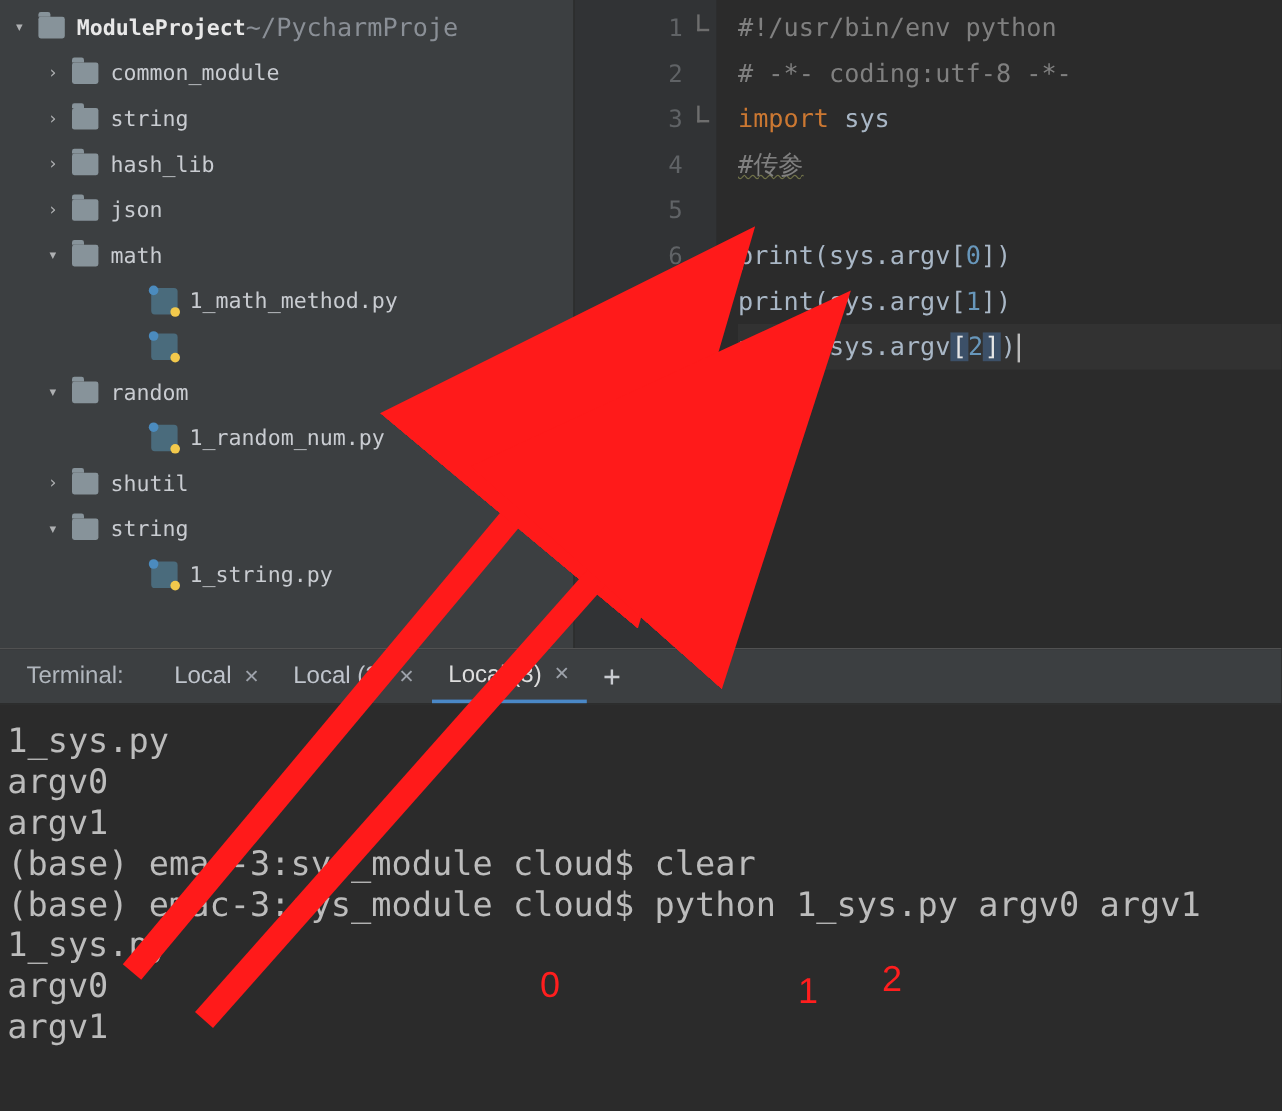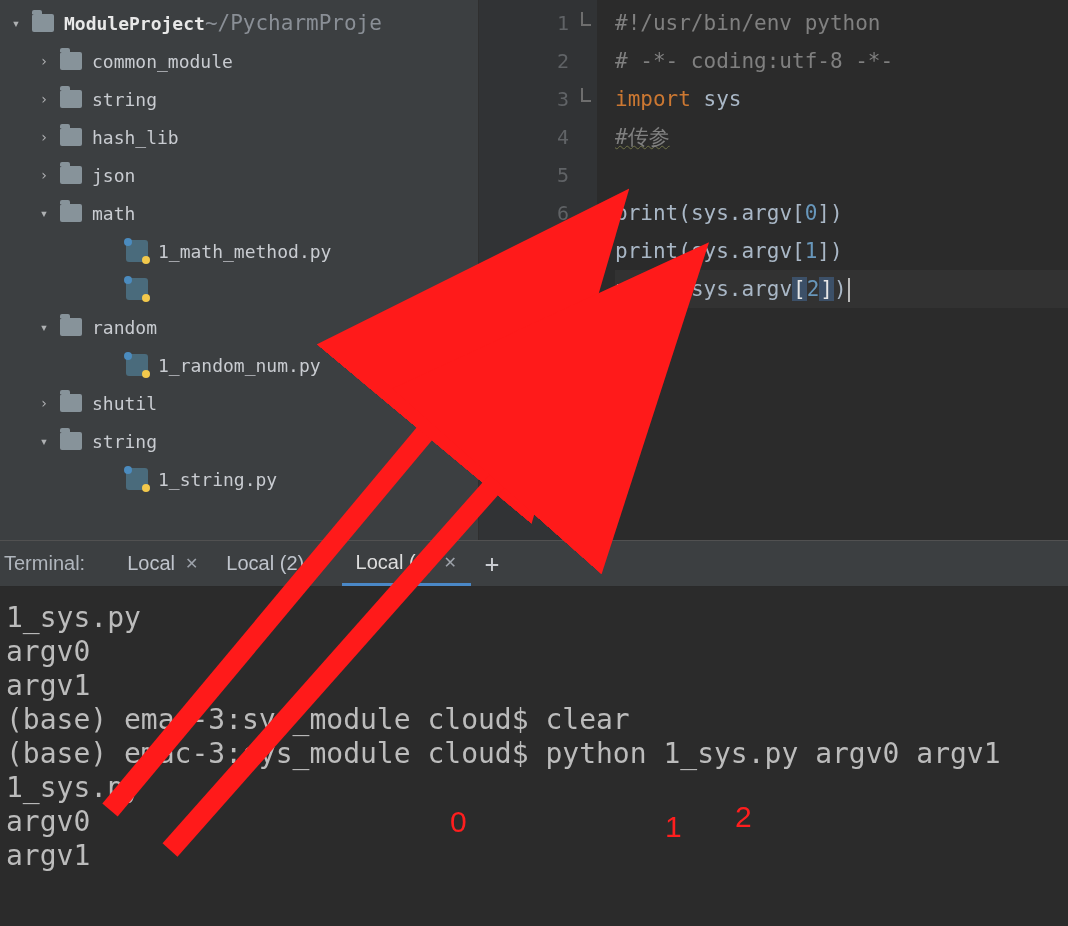--- a/index.html
+++ b/index.html
@@ -145,21 +145,21 @@
     background: #2b2b2b;
     border-top: 1px solid #515151;
     display: flex;
     flex-direction: column;
   }
   .term-tabs {
     height: 46px;
     background: #3c3f41;
     display: flex;
     align-items: center;
-    padding: 0 4px;
+    padding: 0 22px;
     border-bottom: 1px solid #2a2a2a;
   }
   .term-title {
     color: #b0b6bd; margin-right: 28px; font-family: sans-serif; font-size: 20px;
   }
   .term-tab {
     display: flex; align-items: center;
     height: 100%;
     padding: 0 14px;
     color: #bfc4cc;

